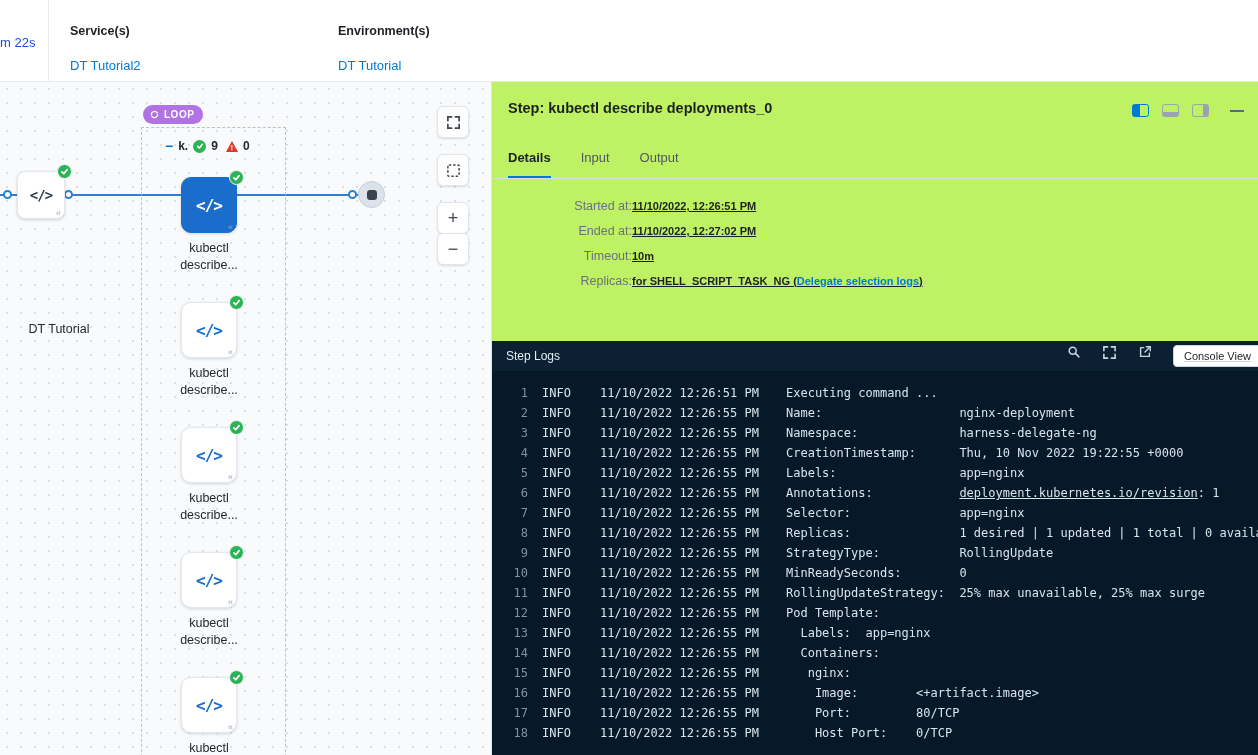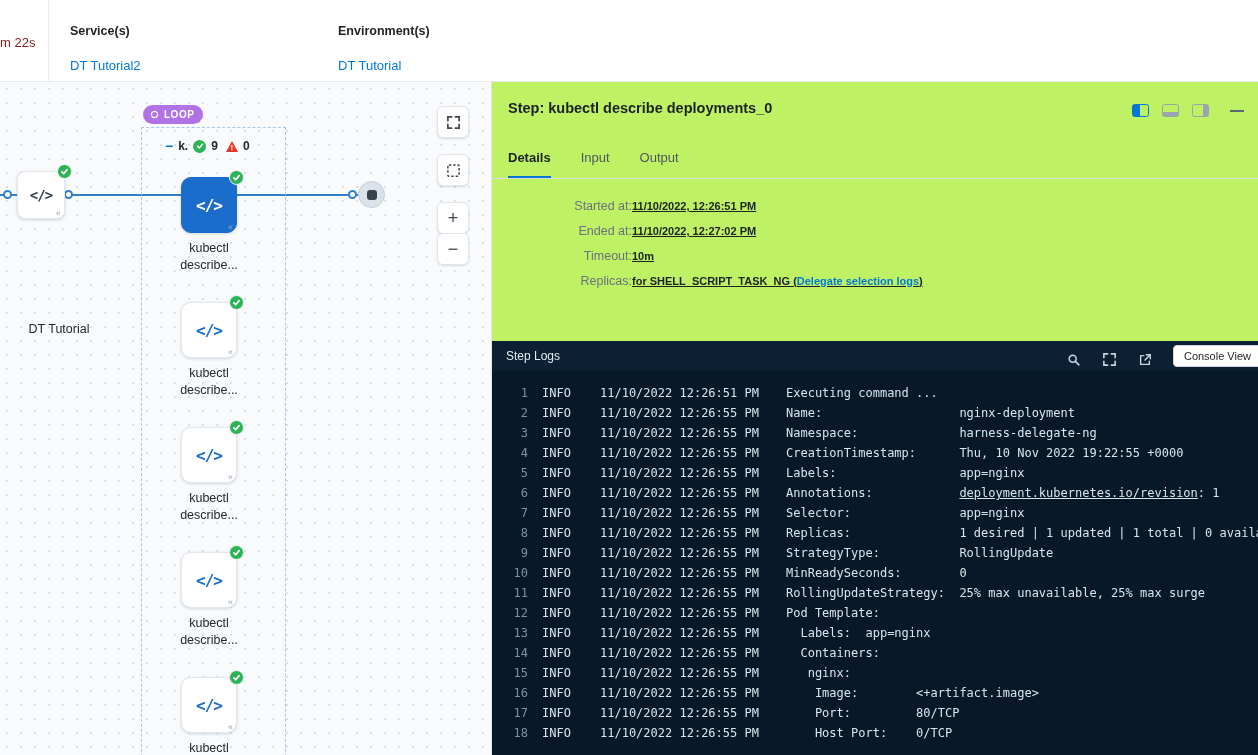--- a/index.html
+++ b/index.html
@@ -5,21 +5,21 @@
   * { box-sizing: border-box; }
   html,body { margin:0; padding:0; }
   body {
     width:1258px; height:755px; overflow:hidden; position:relative;
     font-family:"Liberation Sans", sans-serif; background:#fff; color:#1d2125;
   }
 
   
   .topbar { position:absolute; left:0; top:0; width:1258px; height:82px; background:#fff;
             border-bottom:1px solid #e7eaef; z-index:6; }
-  .elapsed { position:absolute; left:0; top:35px; font-size:13px; color:#7f1d1d; white-space:nowrap; }
+  .elapsed { position:absolute; left:0; top:35px; font-size:13px; color:#1d4ed8; white-space:nowrap; }
   .topbar-divider { position:absolute; left:48px; top:0; height:82px; width:1px; background:#e7eaef; }
   .meta-block { position:absolute; top:24px; }
   .meta-label { font-size:12.5px; font-weight:700; color:#1d2125; }
   .meta-value { margin-top:20px; font-size:13px; color:#0278d5; cursor:pointer; }
 
   
   .graph { position:absolute; left:0; top:82px; width:492px; bottom:0; overflow:hidden;
            background-color:#f8fafc;
            background-image:radial-gradient(circle,#d9e0e8 1px,transparent 1.3px);
            background-size:14px 14px; border-right:1px solid #dfe4ea; }
@@ -95,21 +95,21 @@
   .drow { display:flex; padding:0 16px; margin-bottom:10px; line-height:15px;text-align:right; }
   .dlabel { width:124px; font-size:12.5px; color:#6b6f80; flex:none; }
   .dvalue { font-size:11px; font-weight:700; color:#1d2125;text-decoration:underline; }
   .dlink { color:#0278d5; font-weight:600; cursor:pointer; text-decoration:none; }
 
   
   .logs { flex:1; display:flex; flex-direction:column; min-height:0; }
   .logs-bar { height:30px; background:#0b2033; display:flex; align-items:center; padding:0 14px;
               flex:none; color:#c8d6e1; }
   .logs-title { font-size:12px; color:#e3ecf3; }
-  .logs-actions { margin-left:auto; display:flex; align-items:flex-end; gap:21px; }
+  .logs-actions { margin-left:auto; display:flex; align-items:flex-start; gap:21px;text-decoration:underline; }
   .icon-btn { background:none; border:none; padding:0; color:#c8d6e1; display:flex; cursor:pointer; }
   .console-btn { background:#fff; color:#1d2125; font-size:11px; padding:4px 10px; border-radius:4px;
                  border:1px solid #cfd5dc; margin-right:-18px; white-space:nowrap; cursor:pointer;
                  font-family:inherit; }
   .logs-body { flex:1; background:#071829; padding:12px 0 0 12px;
                font-family:"DejaVu Sans Mono",monospace; font-size:12px; line-height:20px;
                color:#d9e4ec; overflow:hidden; }
   .log-line { display:flex; white-space:pre; }
   .ln { width:24px; text-align:right; color:#7d92a4; flex:none; }
   .lvl { margin-left:14px; width:36px; flex:none; }

